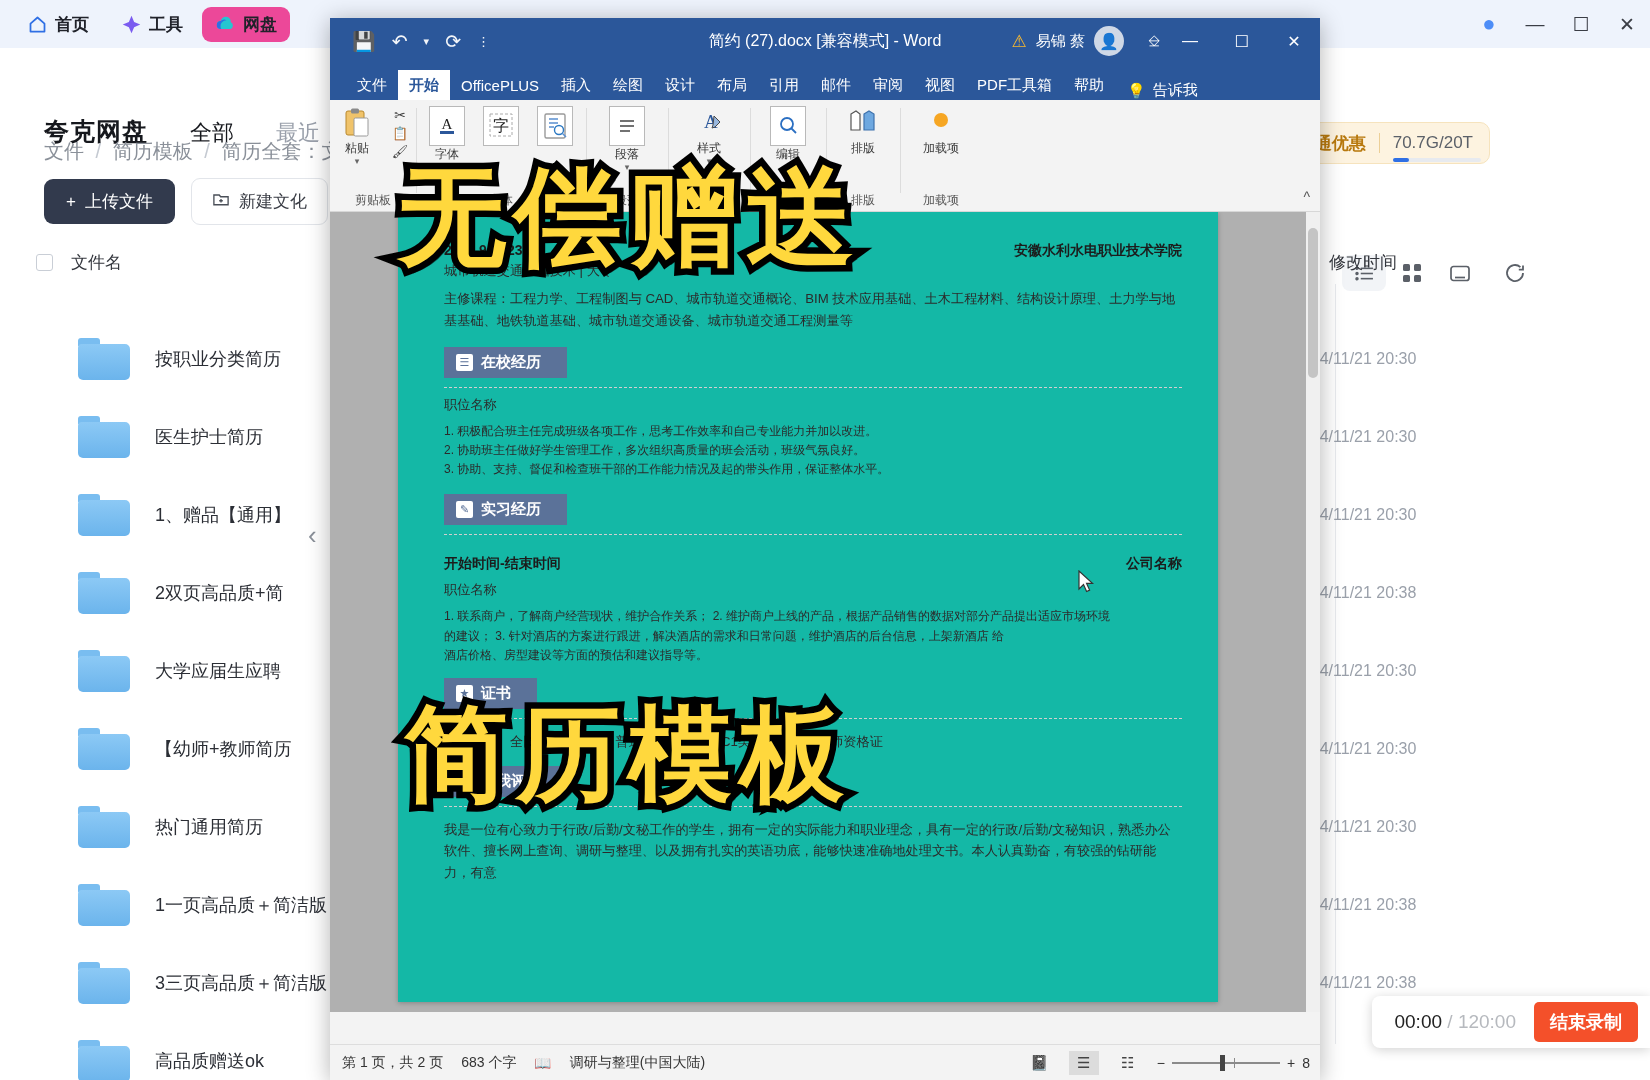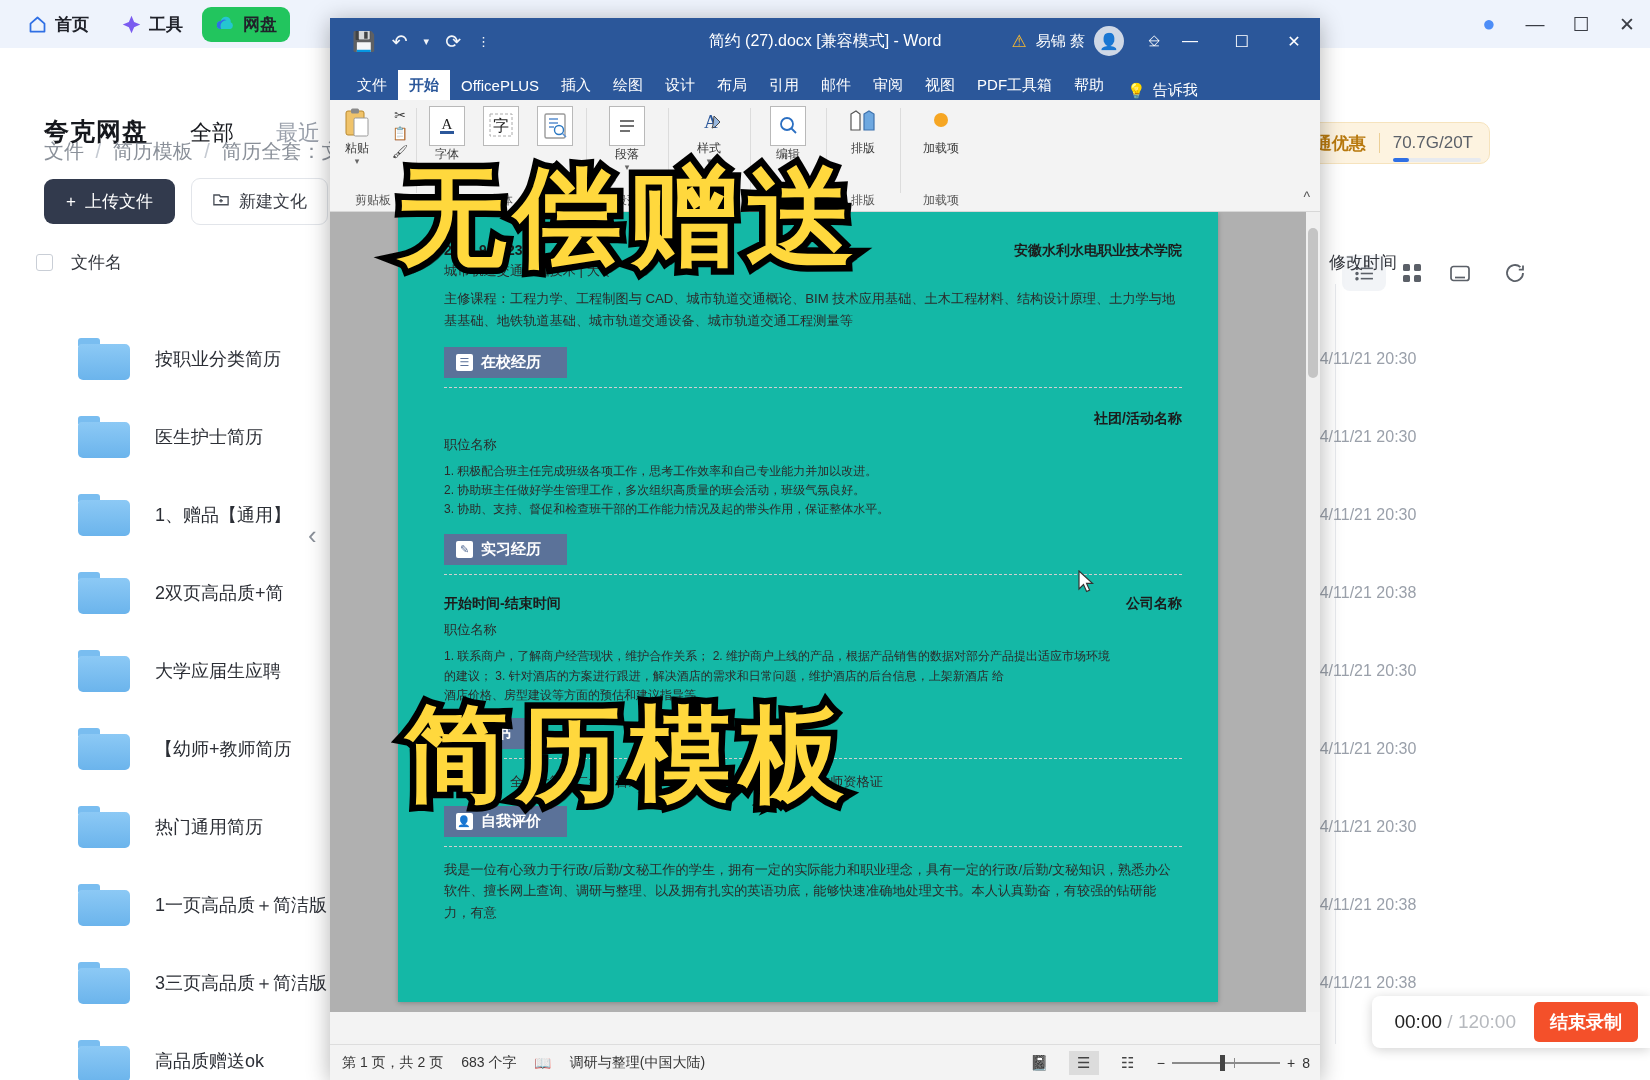--- a/index.html
+++ b/index.html
@@ -15,21 +15,21 @@
   .quark { position: absolute; inset: 0; background: #ffffff; }
 
   .quark-topbar {
     position: absolute; top: 0; left: 0; width: 1650px; height: 48px;
     background: #eef3fc; display: flex; align-items: center; padding-left: 14px; gap: 6px;
   }
   .qt-item {
     display: flex; align-items: center; gap: 7px;
     padding: 6px 13px; border-radius: 9px; font-size: 17px; color: #20222a; font-weight: 600;
   }
-  .qt-item.active { background: #22c55e; }
+  .qt-item.active { background: #ec4899; }
   .qt-icon { width: 21px; height: 21px; display: inline-block; position: relative; }
 
   .qt-right { position: absolute; right: 0; top: 0; height: 48px; display: flex; align-items: center; gap: 0; }
   .win-btn { width: 46px; height: 48px; display: flex; align-items: center; justify-content: center;
     font-size: 19px; color: #3a3d45; }
   .win-btn.avatar { color: #4d8df7; font-size: 22px; }
 
   .quark-body { position: absolute; top: 48px; left: 0; width: 1650px; height: 1032px; background: #fff; }
 
   .q-header { position: absolute; top: 28px; left: 44px; display: flex; align-items: baseline; gap: 42px; margin-top: 39px; }
@@ -622,24 +622,20 @@
           </div>
           <div class="doc-t" style="">城市轨道交通工程技术  |  大专</div>
           <div class="doc-t" style="margin-top:7px">主修课程：工程力学、工程制图与 CAD、城市轨道交通概论、BIM 技术应用基础、土木工程材料、结构设计原理、土力学与地基基础、地铁轨道基础、城市轨道交通设备、城市轨道交通工程测量等</div>
 
           <div class="sec-bar" style="margin-top:16px">
             <span class="sec-ico">☰</span>
             <span>在校经历</span>
           </div>
           <div class="doc-hr"></div>
 
-          <div class="doc-rowline" style="margin-top:22px">
-            <span class="doc-b">&nbsp;</span>
-            <span class="doc-b">社团/活动名称</span>
-          </div>
           <div class="doc-t" style="margin-top:6px">职位名称</div>
           <div class="doc-t small" style="margin-top:6px">1.  积极配合班主任完成班级各项工作，思考工作效率和自己专业能力并加以改进。</div>
           <div class="doc-t small">2.  协助班主任做好学生管理工作，多次组织高质量的班会活动，班级气氛良好。</div>
           <div class="doc-t small">3.  协助、支持、督促和检查班干部的工作能力情况及起的带头作用，保证整体水平。</div>
 
           <div class="sec-bar" style="margin-top:14px">
             <span class="sec-ico">✎</span>
             <span>实习经历</span>
           </div>
           <div class="doc-hr"></div>

